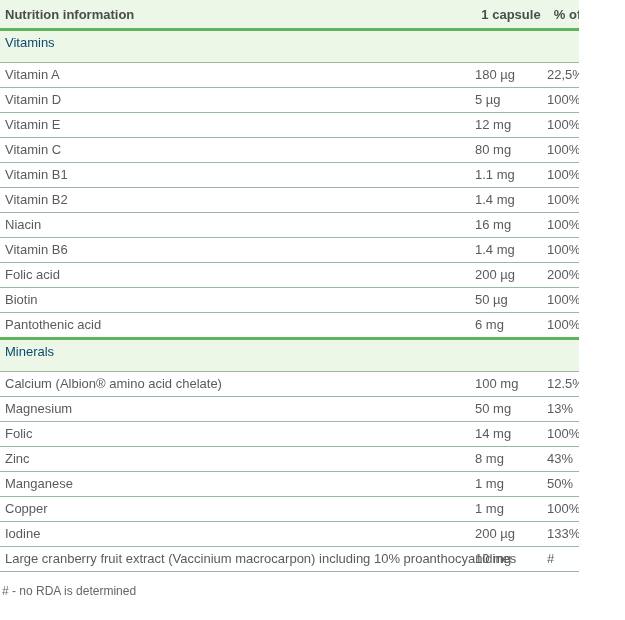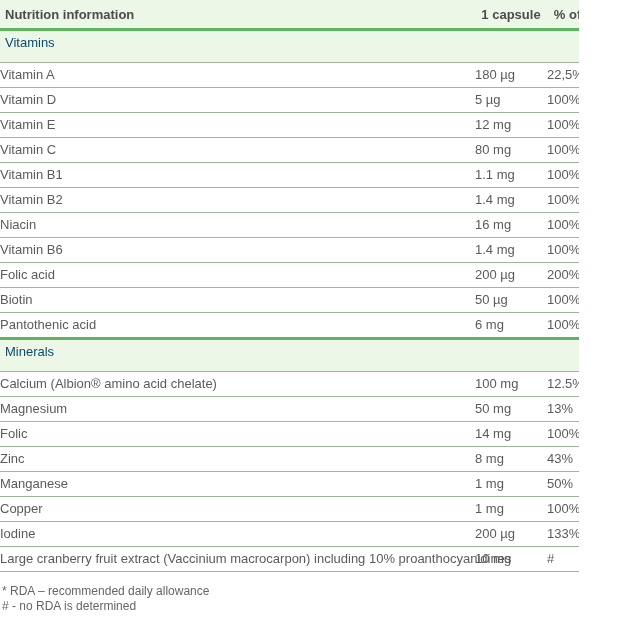--- a/index.html
+++ b/index.html
@@ -53,20 +53,21 @@
     background: #ffffff;
     border-bottom: 1px solid #9db69d;
     padding: 5px 0;
     line-height: 14px;
     text-align: left;
     white-space: nowrap;
     overflow: visible;
   }
   tr.data-row td.cell-name {
     text-align: left;
+    padding-left: 5px;
   }
 
   .footnotes {
     margin-top: 12px;
     padding-left: 2px;
     font-size: 12px;
     line-height: 15px;
     color: #666666;
   }
 </style>
@@ -188,17 +189,16 @@
         </tr>
         <tr class="data-row">
           <td class="cell-name">Large cranberry fruit extract (Vaccinium macrocarpon) including 10% proanthocyanidines</td>
           <td class="cell-amount">10 mg</td>
           <td class="cell-rda">#</td>
         </tr>
       </tbody>
   </table>
 
   <div class="footnotes">
-    <div>* RDA – recommended daily allowance</div>
     <div># - no RDA is determined</div>
   </div>
 
 </div>
 
 </body></html>

